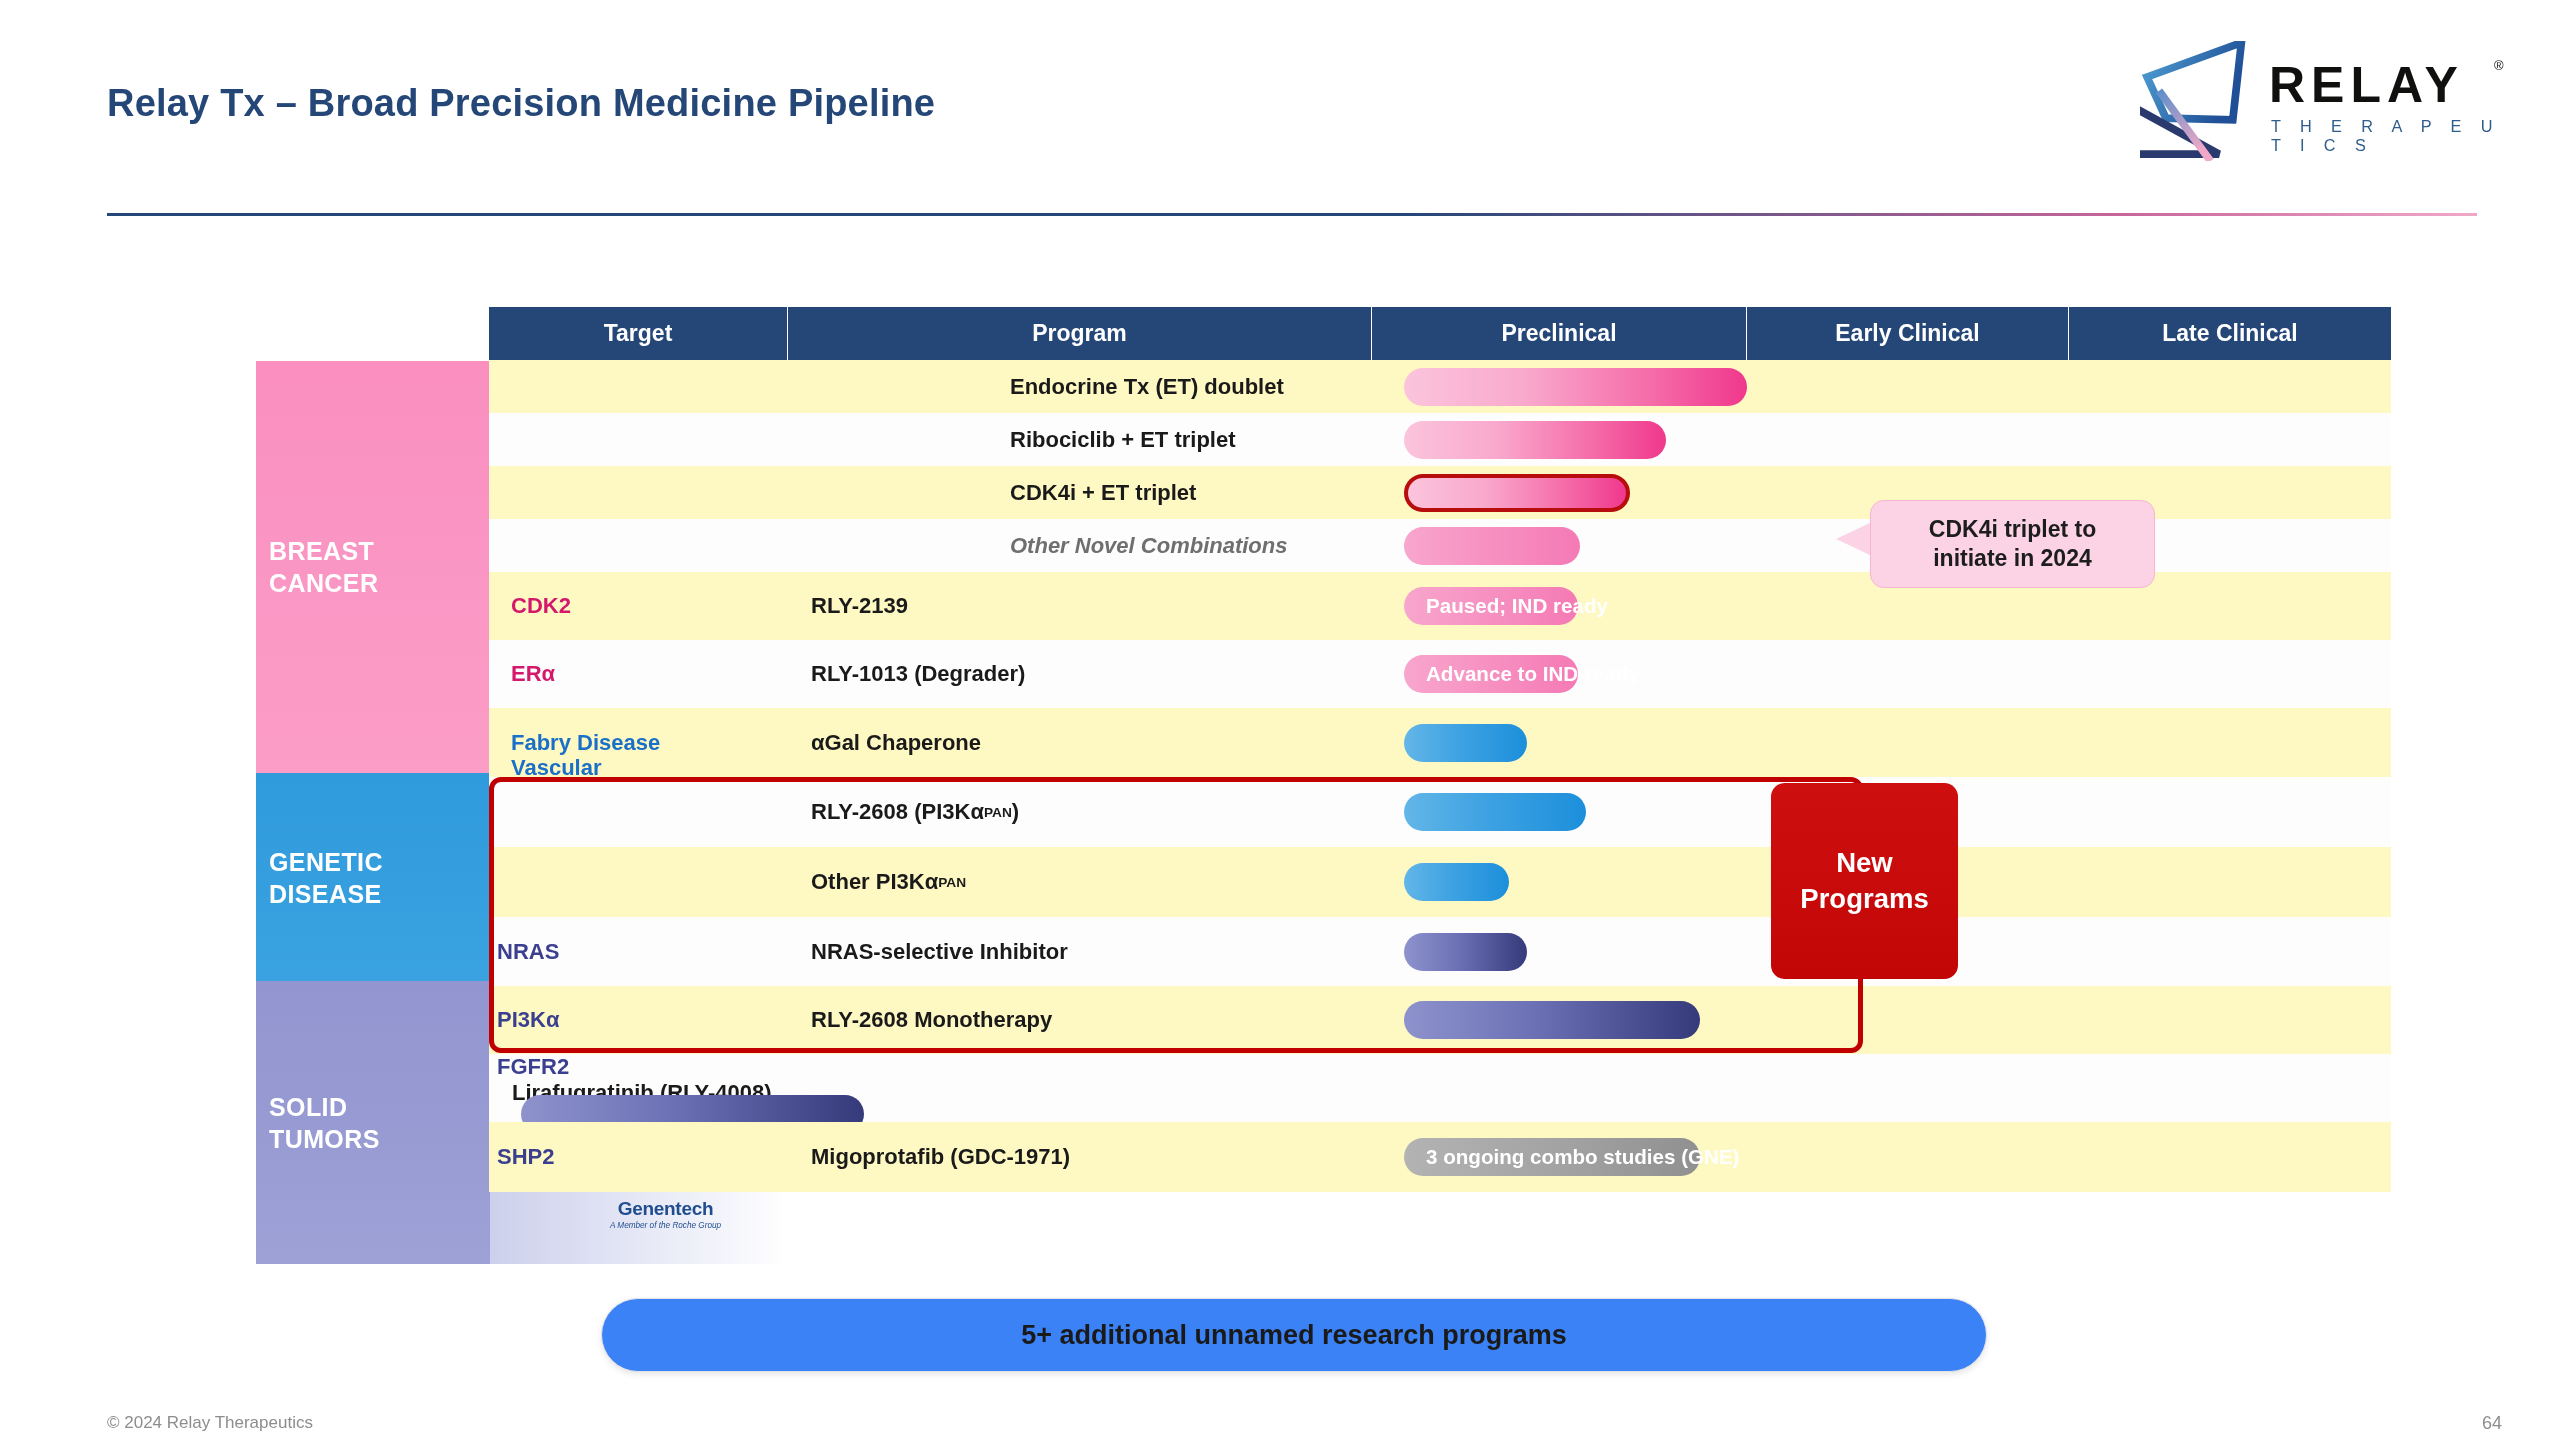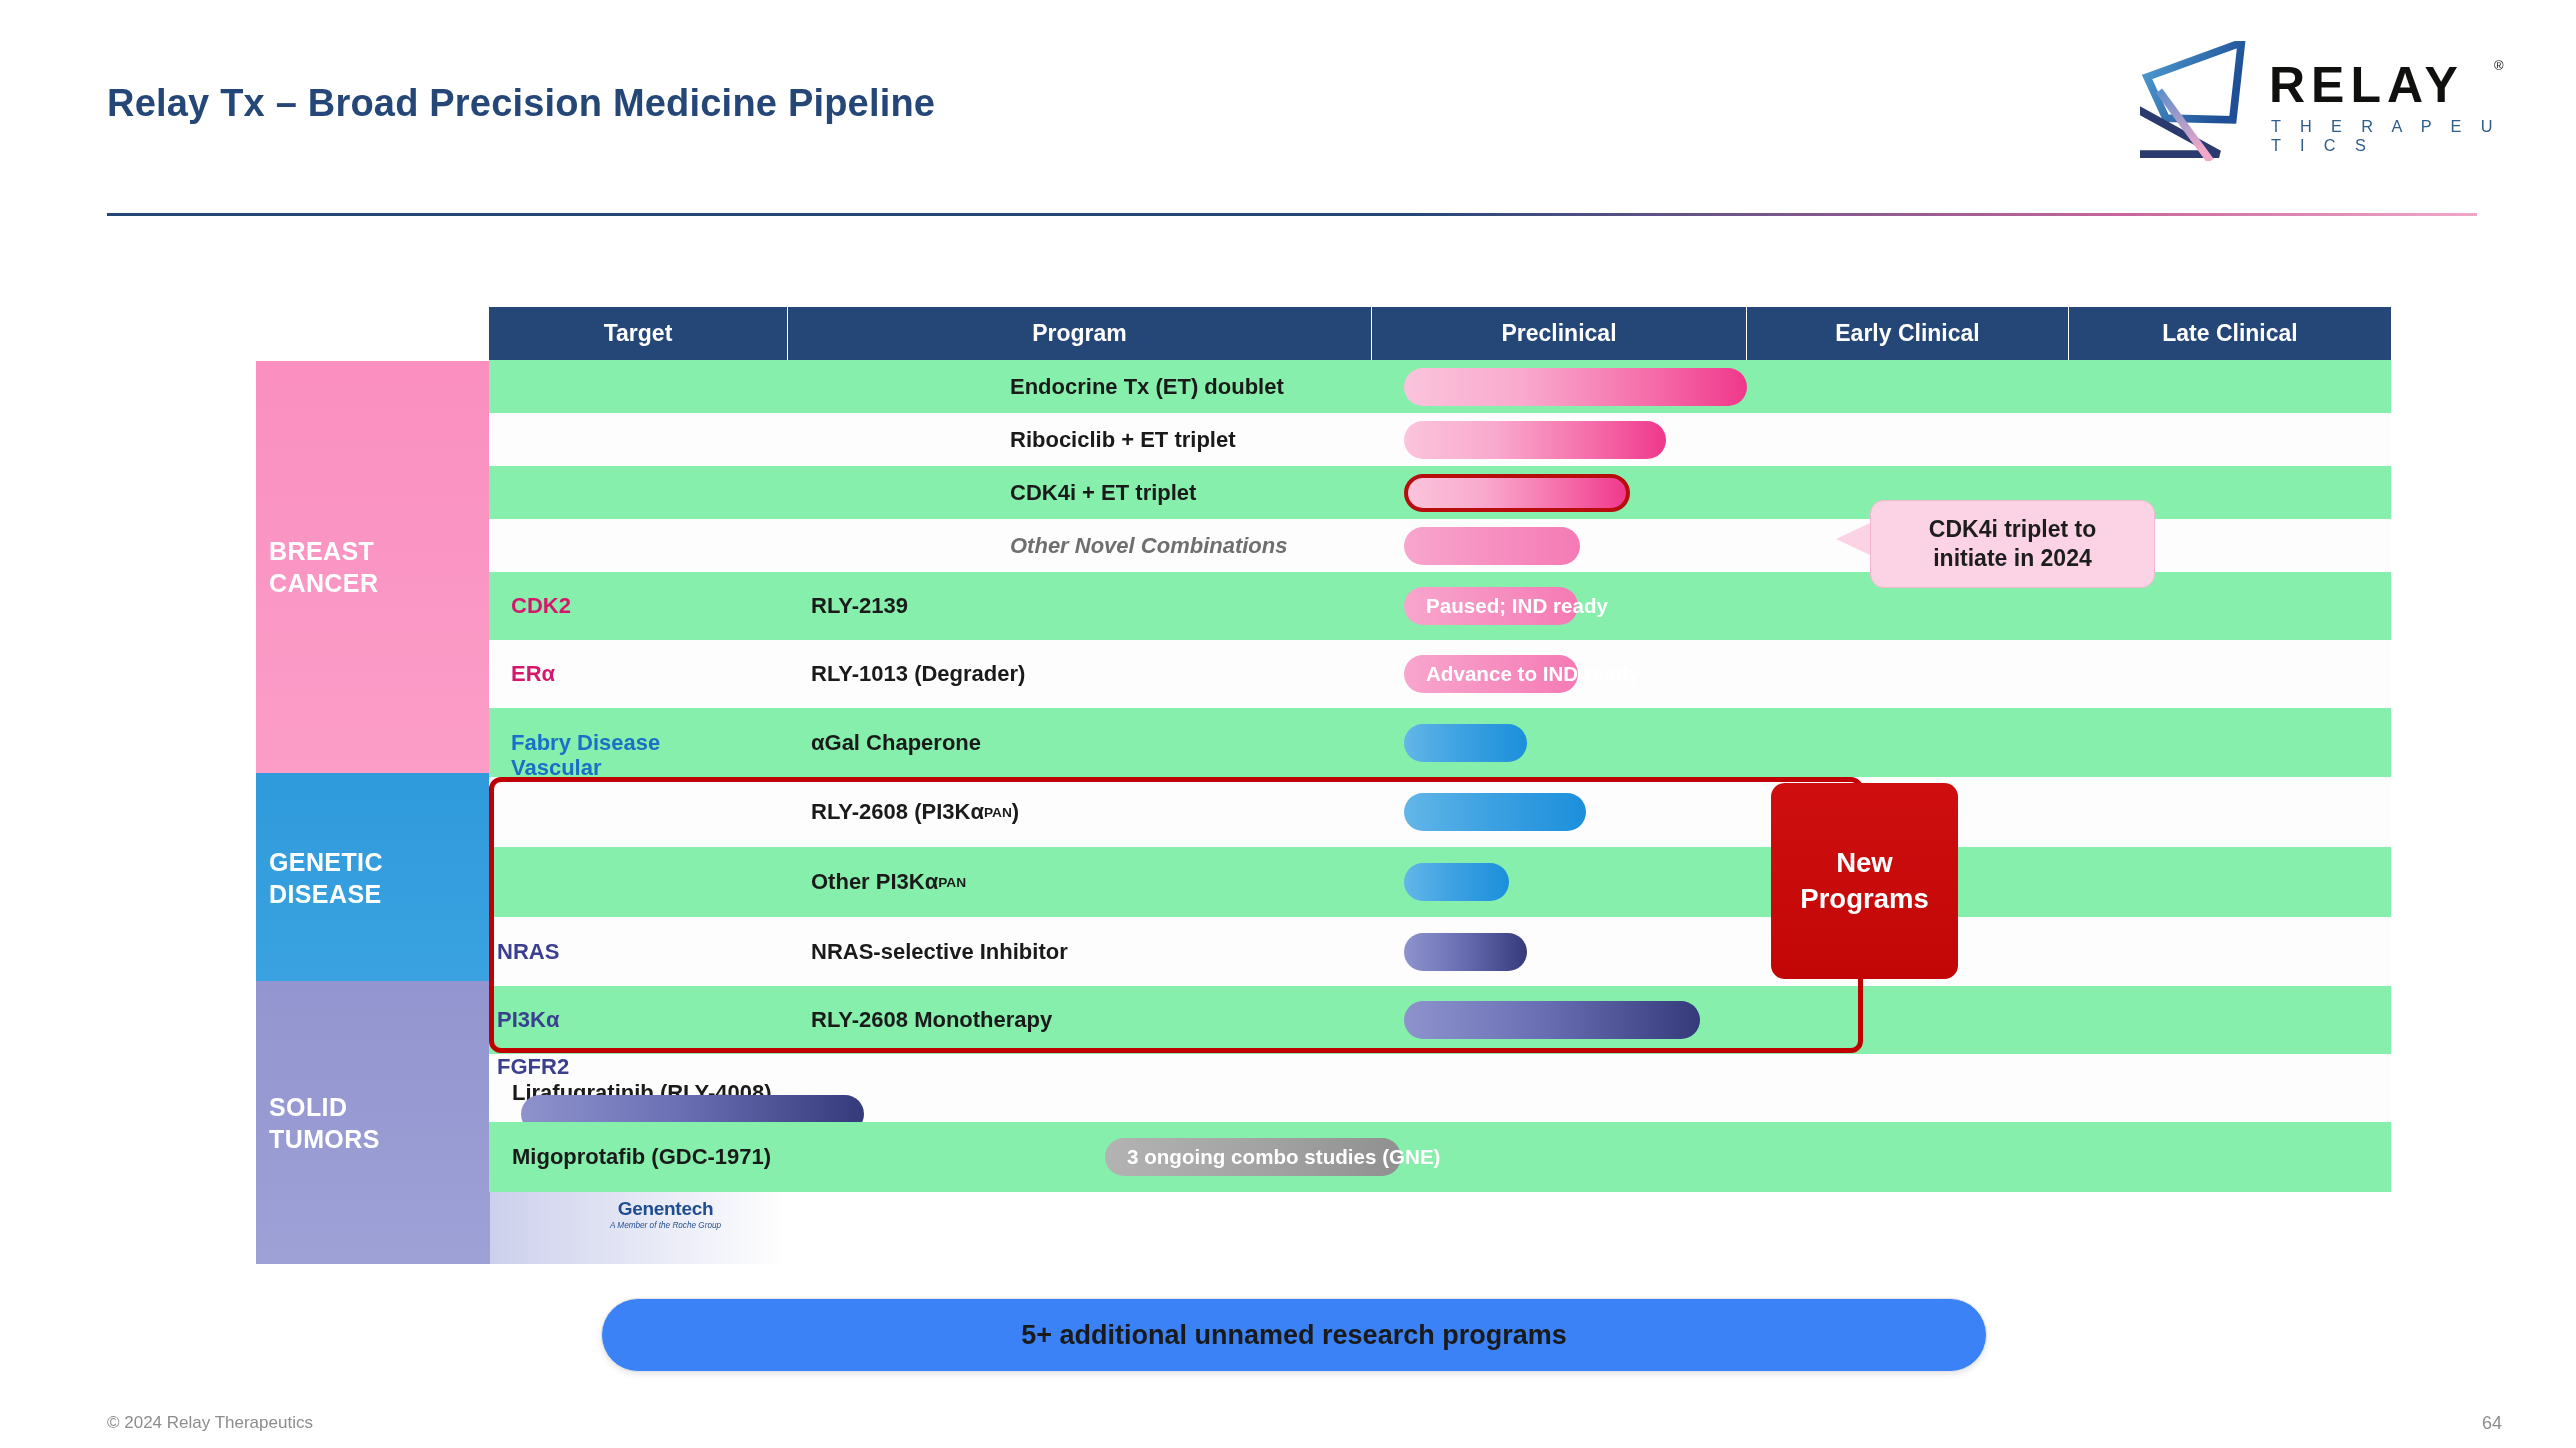--- a/index.html
+++ b/index.html
@@ -27,21 +27,21 @@
   .hdr div{display:flex;align-items:center;justify-content:center;color:#fff;
            font-size:23px;font-weight:bold;box-sizing:border-box;}
   .hdr .c-target{width:299px;border-right:1.7px solid #fff;}
   .hdr .c-program{width:584px;border-right:1.7px solid #fff;}
   .hdr .c-pre{width:375px;border-right:1.7px solid #fff;}
   .hdr .c-early{width:322px;border-right:1.7px solid #fff;}
   .hdr .c-late{width:322px;}
 
   .body-area{position:relative;}
   .row{position:relative;display:flex;box-sizing:border-box;}
-  .row.alt{background:#86efac;}
+  .row.alt{background:#fef9c3;}
   .row.plain{background:#fdfdfe;}
   .cell-target{width:299px;box-sizing:border-box;display:flex;align-items:center;
                padding-left:22px;font-size:22px;font-weight:bold;}
   .cell-program{width:584px;box-sizing:border-box;display:flex;align-items:center;
                 padding-left:23px;font-size:22px;font-weight:bold;color:#1a1a1a;}
   .cell-track{flex:1;position:relative;}
 
   .tgt-pink{color:#d4196c;}
   .tgt-blue{color:#1a70c8;}
   .tgt-purple{color:#3b3f8f;padding-left:8px;}
@@ -293,20 +293,21 @@
 
     <div class="row plain" style="height:68px;flex-direction:column;">
       <div class="cell-target tgt-purple">FGFR2</div>
       <div class="cell-program">Lirafugratinib (RLY-4008)</div>
       <div class="cell-track">
         <div class="bar bar-purple" style="left:32px;width:343px;"></div>
       </div>
     </div>
 
     <div class="row alt" style="height:70px;">
+      <div class="cell-target tgt-purple">SHP2</div>
       <div class="cell-program">Migoprotafib (GDC-1971)</div>
       <div class="cell-track">
         <div class="bar bar-gray" style="left:32px;width:296px;">
           <span>3 ongoing combo studies (GNE)</span>
         </div>
       </div>
     </div>
 
   </div>
 </div>

